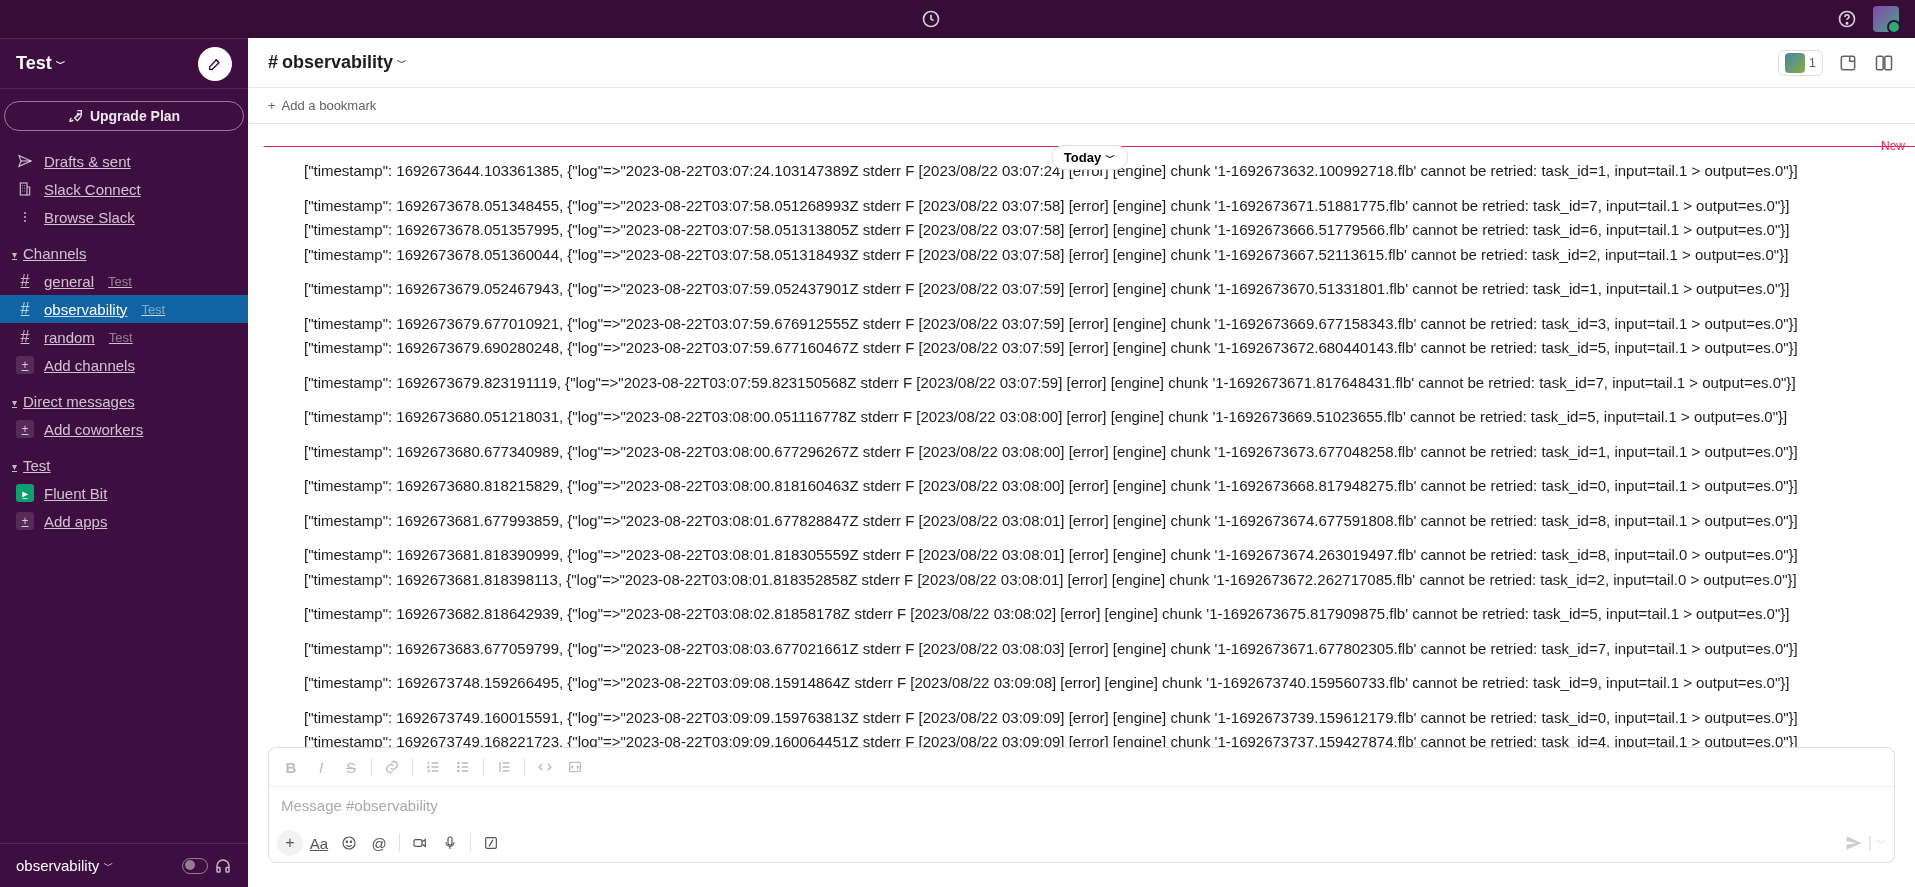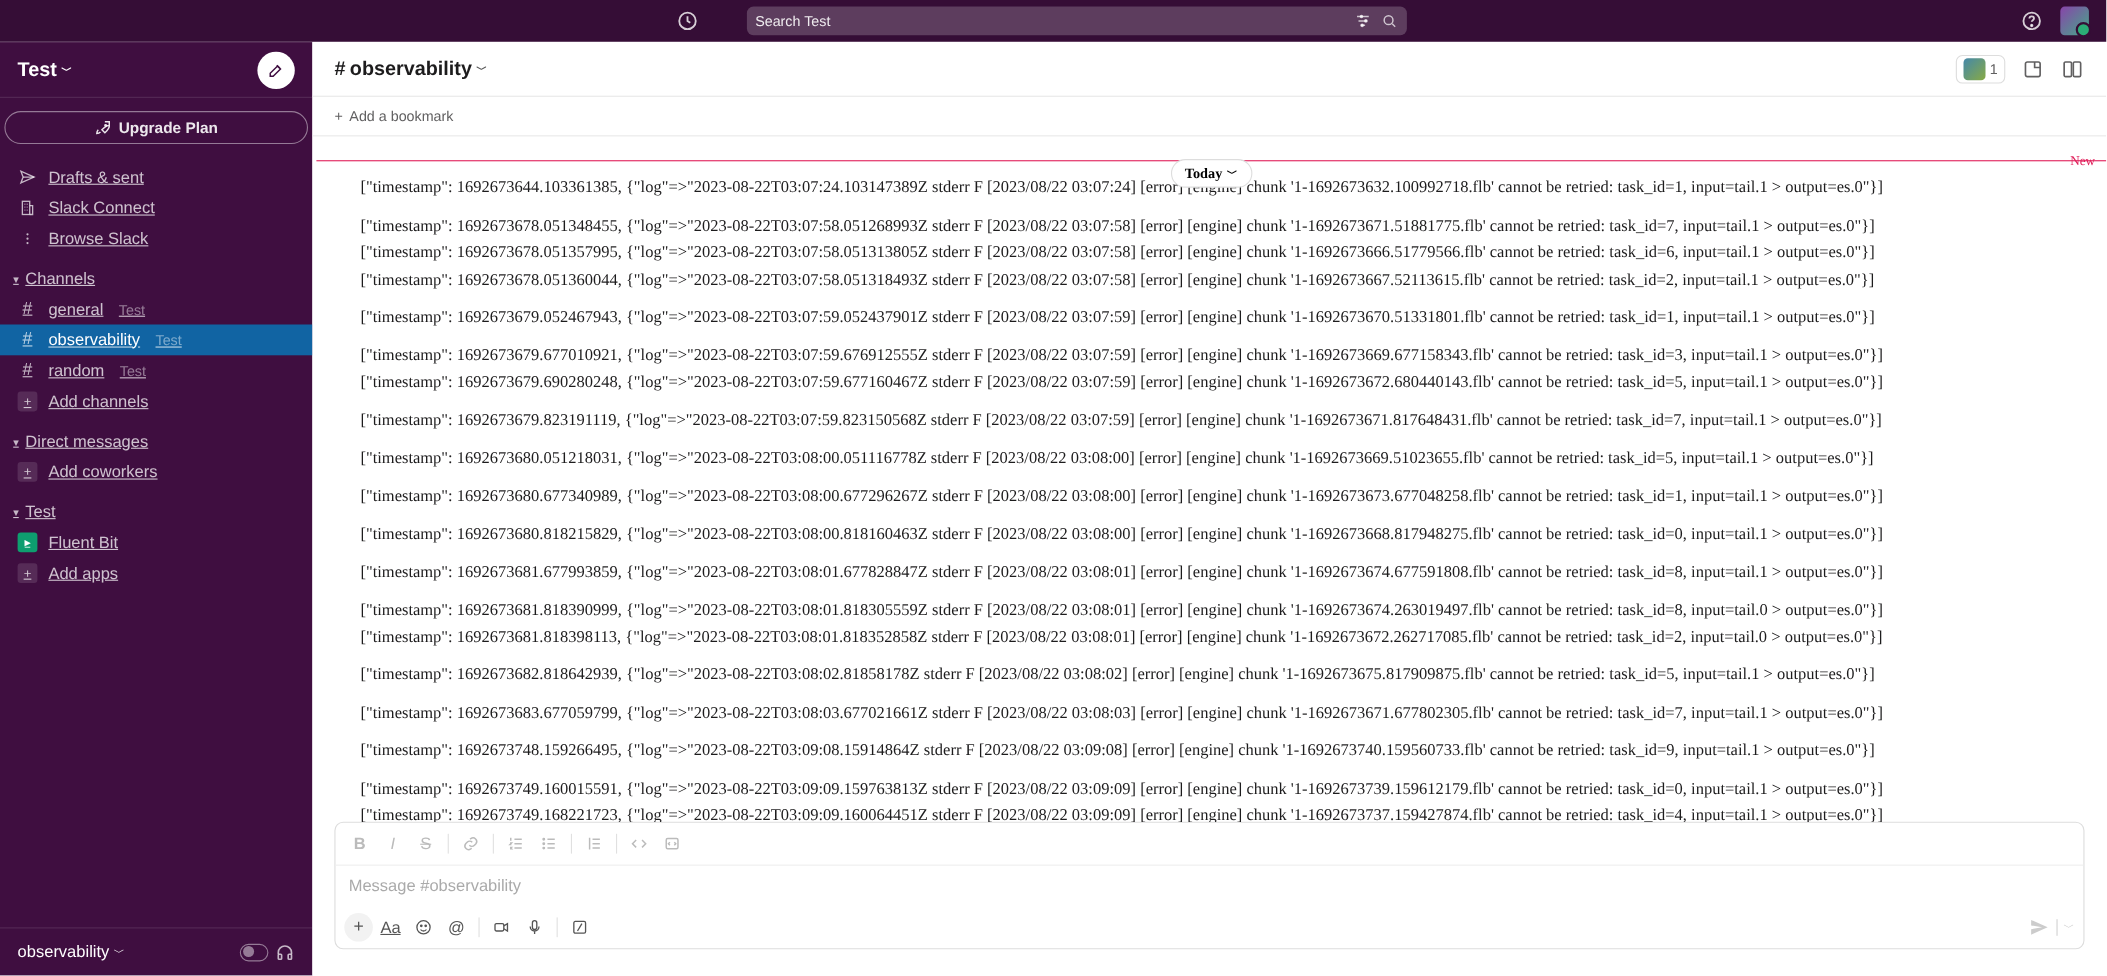--- a/index.html
+++ b/index.html
@@ -62,21 +62,21 @@
 
   
   .main {
     flex: 1;
     display: flex;
     overflow: hidden;
   }
 
   
   .sidebar {
-    width: 284px;
+    width: 248px;
     background: #3f0e40;
     color: rgba(255,255,255,0.75);
     display: flex;
     flex-direction: column;
     font-size: 15px;
     border-top: 1px solid rgba(255,255,255,0.1);
     flex-shrink: 0;
   }
   .ws-header {
     height: 50px;
@@ -185,22 +185,21 @@
     display: flex; align-items: center; padding: 0 20px;
     font-size: 13px; color: #616061;
   }
   .bookmark-add { display: flex; align-items: center; gap: 6px; cursor: pointer; }
 
   
   .messages {
     flex: 1;
     overflow-y: auto;
     position: relative;
-    padding: 4px 0 12px 4px;
-    font-family: Liberation Serif, serif;
+    padding: 4px 0 12px 16px;
   }
   .date-divider-wrap { position: relative; height: 0; }
   .date-divider {
     position: absolute;
     left: 50%; transform: translateX(-50%);
     top: -14px;
     background: #fff;
     border: 1px solid #ddd;
     border-radius: 24px;
     padding: 4px 12px;
@@ -281,37 +280,20 @@
 
 <div class="topbar">
   <div class="topbar-left">
     <div class="history-btn">
       <svg class="svg-lg" viewBox="0 0 24 24" fill="none" stroke="currentColor" stroke-width="2">
           <circle cx="12" cy="12" r="9"></circle>
           <path d="M12 7v5l3 2"></path>
         </svg>
     </div>
   </div>
-  <div class="topbar-center">
-    <div class="search-box">
-      <div class="search-left">Search Test</div>
-      <div class="search-right">
-        <svg class="svg" viewBox="0 0 24 24" fill="none" stroke="currentColor" stroke-width="2">
-            <path d="M4 6h16M6 12h12M9 18h6"></path>
-            <circle cx="10" cy="6" r="1.5" fill="currentColor"></circle>
-            <circle cx="16" cy="12" r="1.5" fill="currentColor"></circle>
-            <circle cx="11" cy="18" r="1.5" fill="currentColor"></circle>
-          </svg>
-        <svg class="svg" viewBox="0 0 24 24" fill="none" stroke="currentColor" stroke-width="2">
-            <circle cx="11" cy="11" r="6"></circle>
-            <path d="M20 20l-4-4"></path>
-          </svg>
-      </div>
-    </div>
-  </div>
   <div class="topbar-right">
     <div class="help-btn">
       <svg class="svg-lg" viewBox="0 0 24 24" fill="none" stroke="currentColor" stroke-width="2">
           <circle cx="12" cy="12" r="9"></circle>
           <path d="M9.5 9.5a2.5 2.5 0 115 0c0 1.5-2.5 2-2.5 3.5"></path>
           <circle cx="12" cy="17" r="0.8" fill="currentColor"></circle>
         </svg>
     </div>
     <div class="avatar-top"></div>
   </div>

